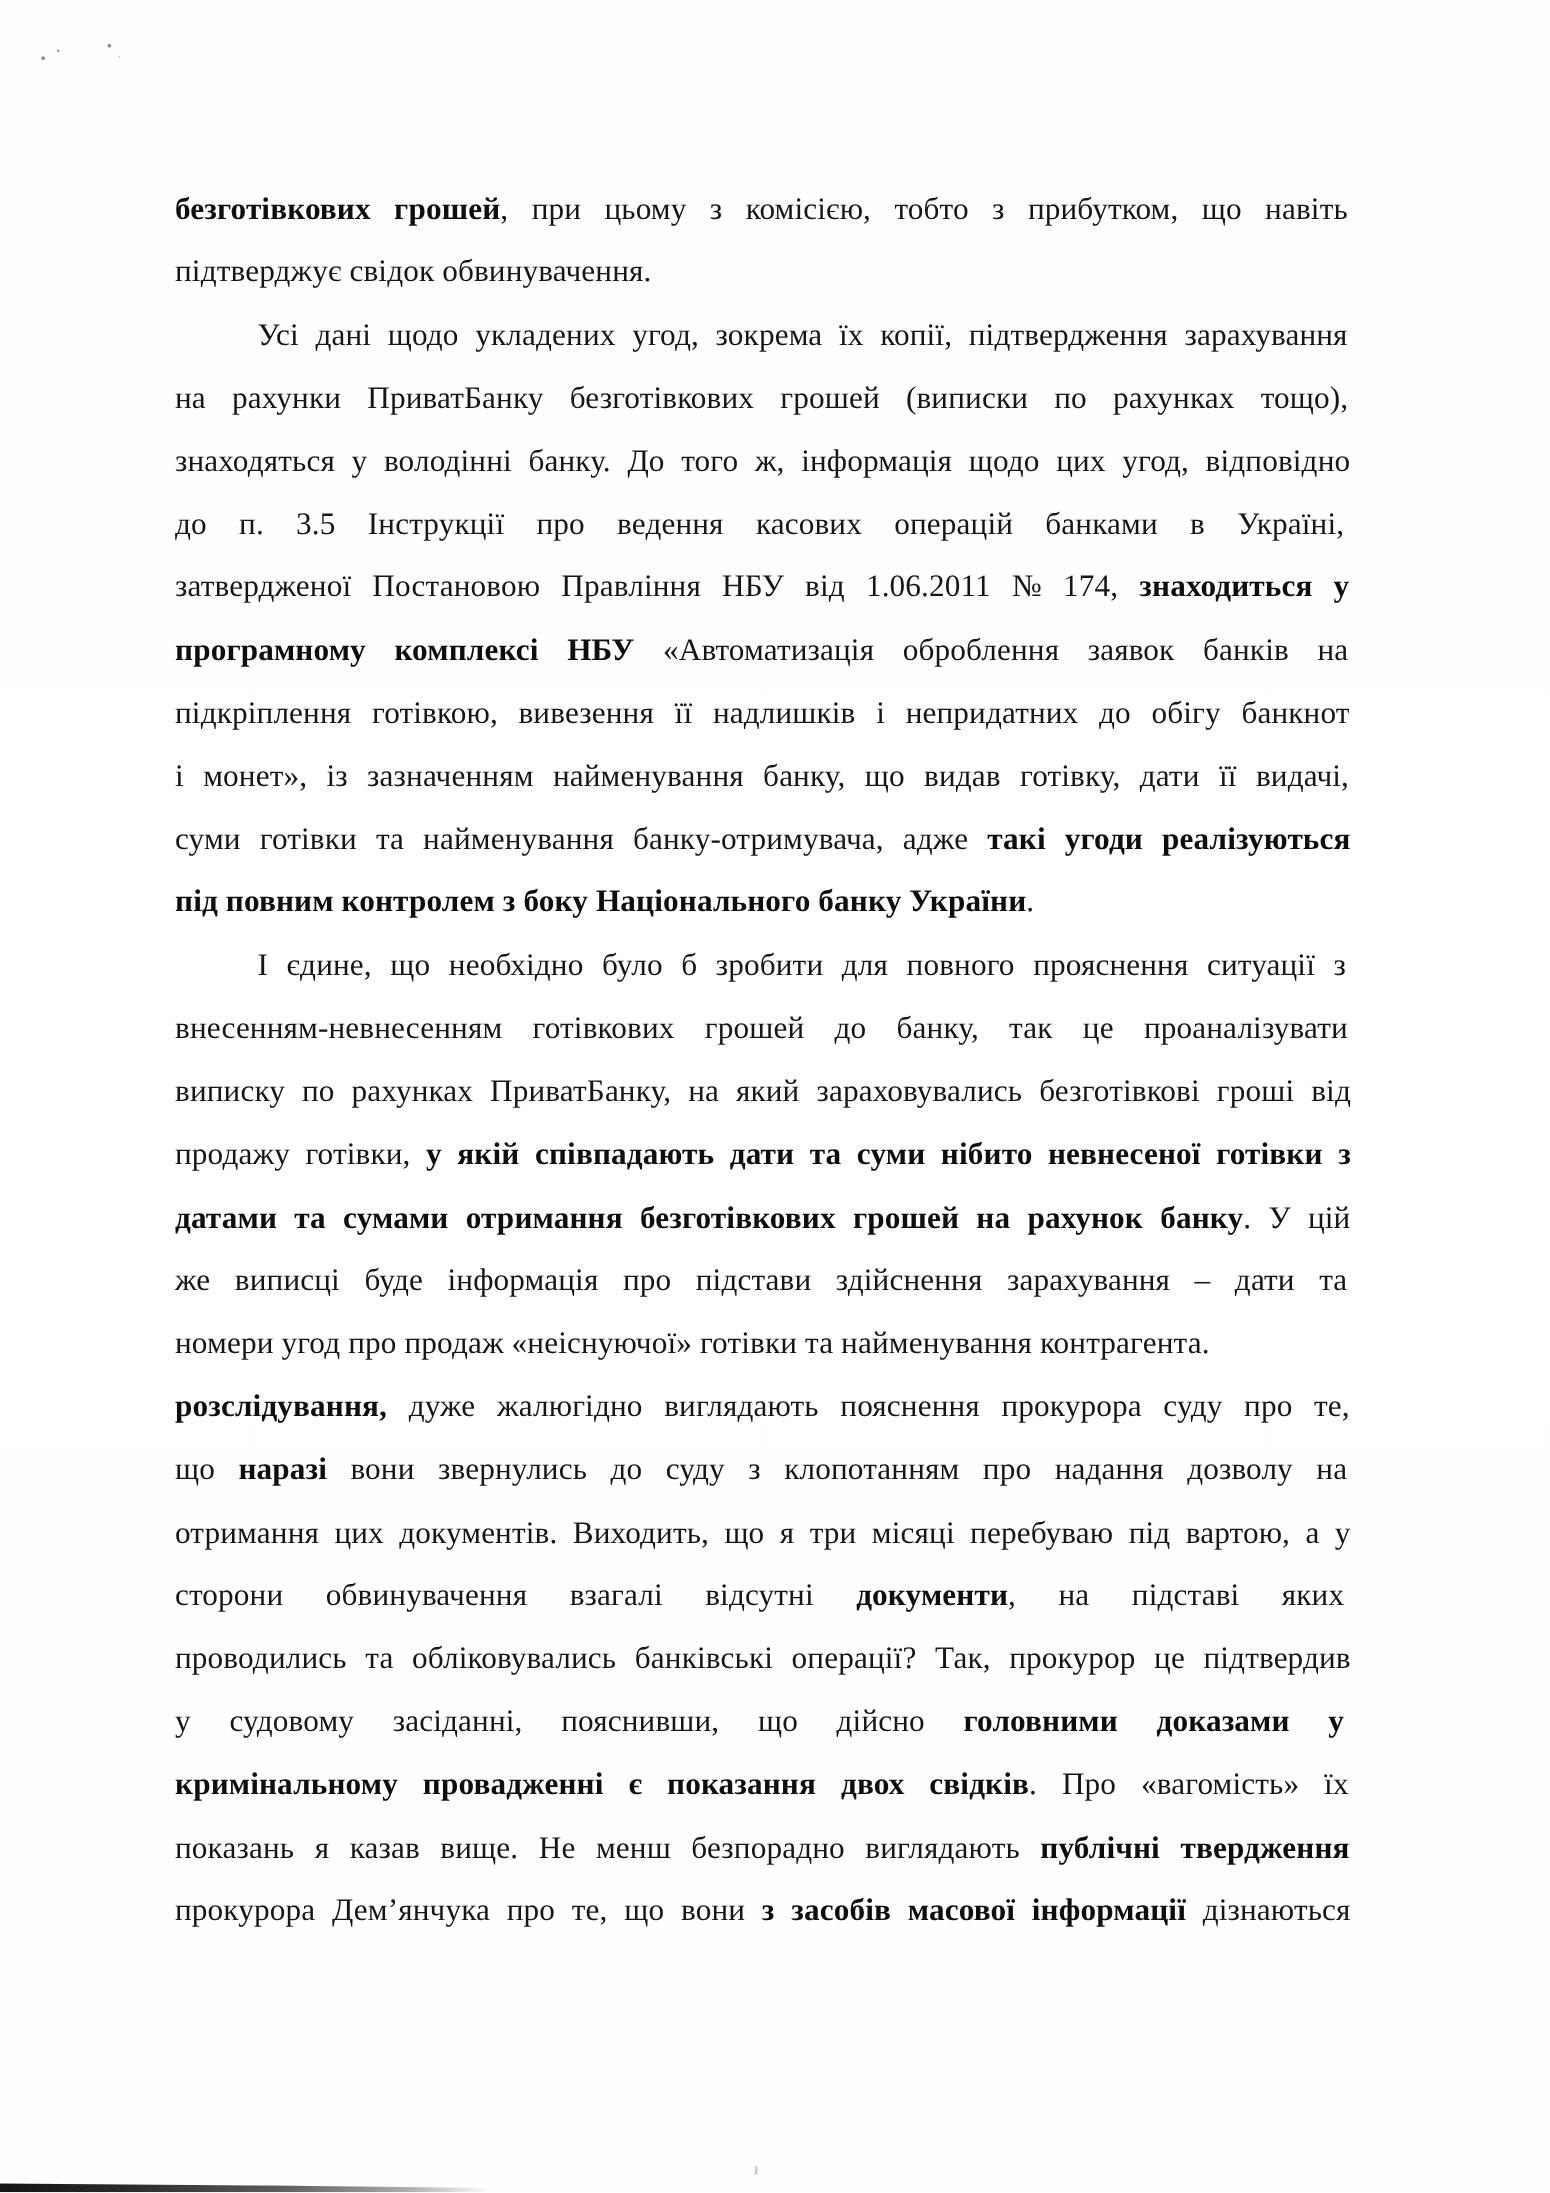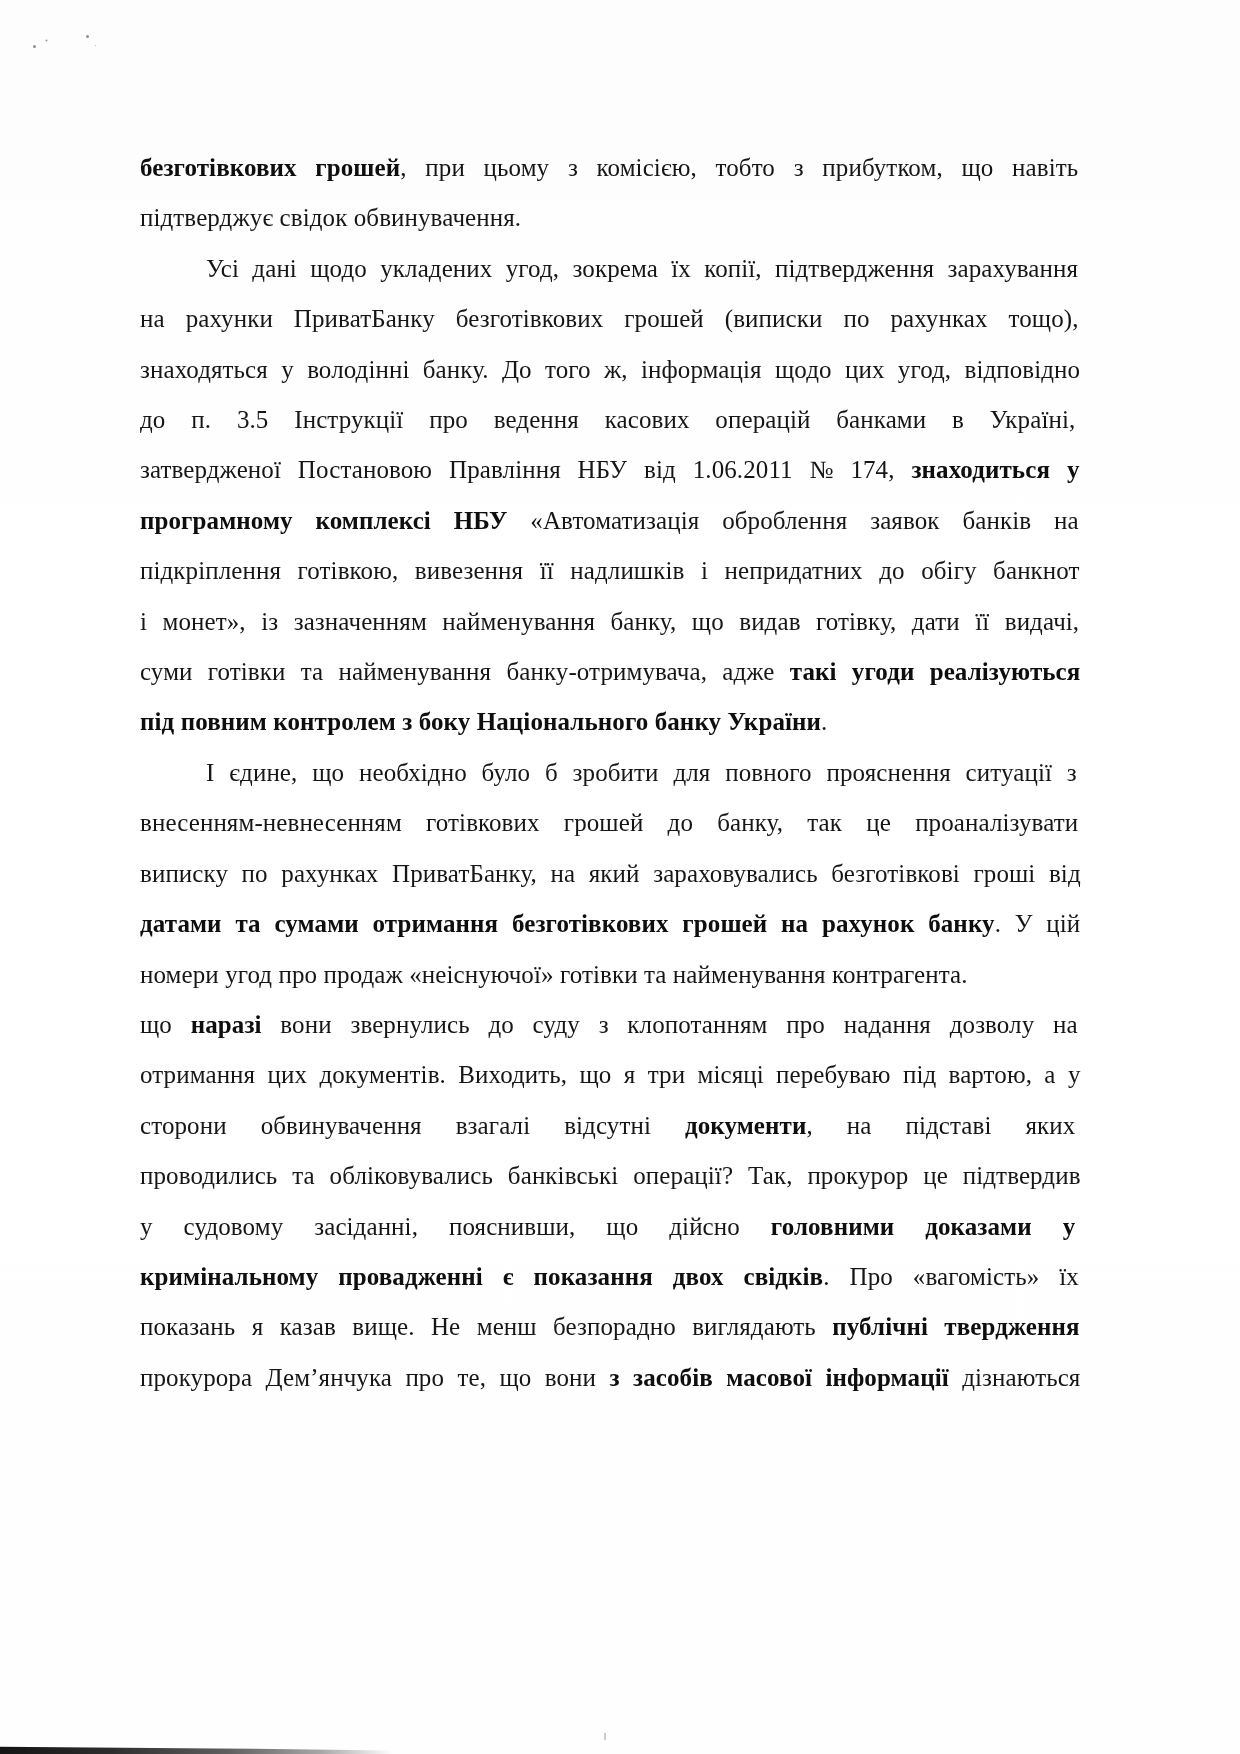--- a/index.html
+++ b/index.html
@@ -47,22 +47,25 @@
       <div class="line"><span class="runs" style="word-spacing: 19.47px;"><span>до п. 3.5 Інструкції про ведення касових операцій банками в Україні,</span></span></div>
       <div class="line"><span class="runs" style="word-spacing: 10.54px;"><span>затвердженої Постановою Правління НБУ від 1.06.2011 № 174, </span><span class="b">знаходиться у</span></span></div>
       <div class="line"><span class="runs" style="word-spacing: 16.51px;"><span class="b">програмному комплексі НБУ</span><span> «Автоматизація оброблення заявок банків на</span></span></div>
       <div class="line"><span class="runs" style="word-spacing: 10.18px;"><span>підкріплення готівкою, вивезення її надлишків і непридатних до обігу банкнот</span></span></div>
       <div class="line"><span class="runs" style="word-spacing: 9.13px;"><span>і монет», із зазначенням найменування банку, що видав готівку, дати її видачі,</span></span></div>
       <div class="line"><span class="runs" style="word-spacing: 8.89px;"><span>суми готівки та найменування банку-отримувача, адже </span><span class="b">такі угоди реалізуються</span></span></div>
       <div class="line"><span class="runs"><span class="b">під повним контролем з боку Національного банку України</span><span>.</span></span></div>
       <div class="line"><span class="runs ind" style="word-spacing: 8.49px;"><span>І єдине, що необхідно було б зробити для повного прояснення ситуації з</span></span></div>
       <div class="line"><span class="runs" style="word-spacing: 17.86px; text-align: center;"><span>внесенням-невнесенням готівкових грошей до банку, так це проаналізувати</span></span></div>
       <div class="line"><span class="runs" style="word-spacing: 7.24px;"><span>виписку по рахунках ПриватБанку, на який зараховувались безготівкові гроші від</span></span></div>
+      <div class="line"><span class="runs" style="word-spacing: 6.07px;"><span>продажу готівки, </span><span class="b">у якій співпадають дати та суми нібито невнесеної готівки з</span></span></div>
       <div class="line"><span class="runs" style="word-spacing: 7.42px;"><span class="b">датами та сумами отримання безготівкових грошей на рахунок банку</span><span>. У цій</span></span></div>
+      <div class="line"><span class="runs" style="word-spacing: 13.25px;"><span>же виписці буде інформація про підстави здійснення зарахування – дати та</span></span></div>
       <div class="line"><span class="runs"><span>номери угод про продаж «неіснуючої» готівки та найменування контрагента.</span></span></div>
+      <div class="line"><span class="runs" style="word-spacing: 10.95px;"><span class="b">розслідування,</span><span> дуже жалюгідно виглядають пояснення прокурора суду про те,</span></span></div>
       <div class="line"><span class="runs" style="word-spacing: 12.4px;"><span>що </span><span class="b">наразі</span><span> вони звернулись до суду з клопотанням про надання дозволу на</span></span></div>
       <div class="line"><span class="runs" style="word-spacing: 5.98px;"><span>отримання цих документів. Виходить, що я три місяці перебуваю під вартою, а у</span></span></div>
       <div class="line"><span class="runs" style="word-spacing: 27.64px;"><span>сторони обвинувачення взагалі відсутні </span><span class="b">документи</span><span>, на підставі яких</span></span></div>
       <div class="line"><span class="runs" style="word-spacing: 8.52px;"><span>проводились та обліковувались банківські операції? Так, прокурор це підтвердив</span></span></div>
       <div class="line"><span class="runs" style="word-spacing: 24.61px; text-align: center;"><span>у судовому засіданні, пояснивши, що дійсно </span><span class="b">головними доказами у</span></span></div>
       <div class="line"><span class="runs" style="word-spacing: 13.59px;"><span class="b">кримінальному провадженні є показання двох свідків</span><span>. Про «вагомість» їх</span></span></div>
       <div class="line"><span class="runs" style="word-spacing: 10.06px;"><span>показань я казав вище. Не менш безпорадно виглядають </span><span class="b">публічні твердження</span></span></div>
       <div class="line"><span class="runs" style="word-spacing: 7.05px;"><span>прокурора Демʼянчука про те, що вони </span><span class="b">з засобів масової інформації</span><span> дізнаються</span></span></div>
     </div>
   <span class="tick"></span>

